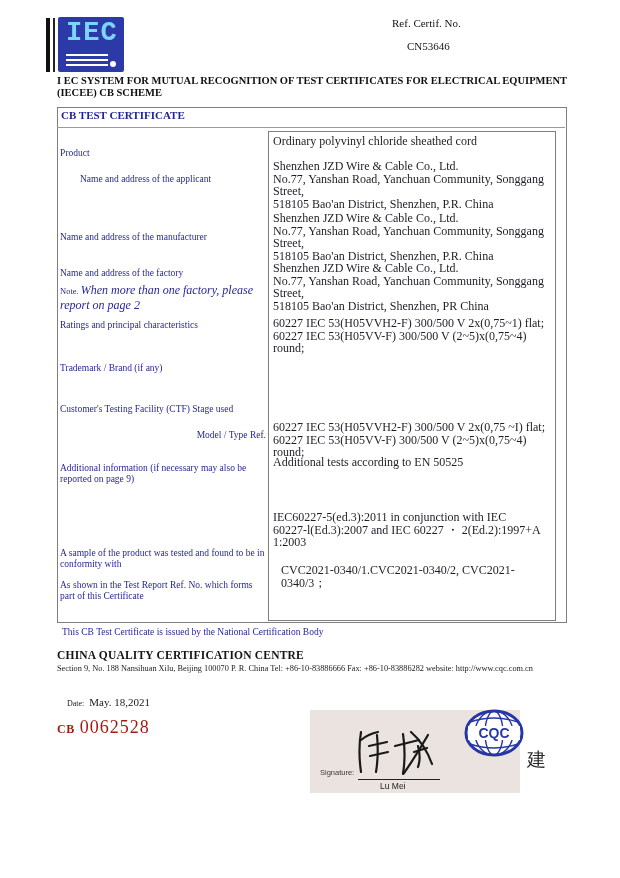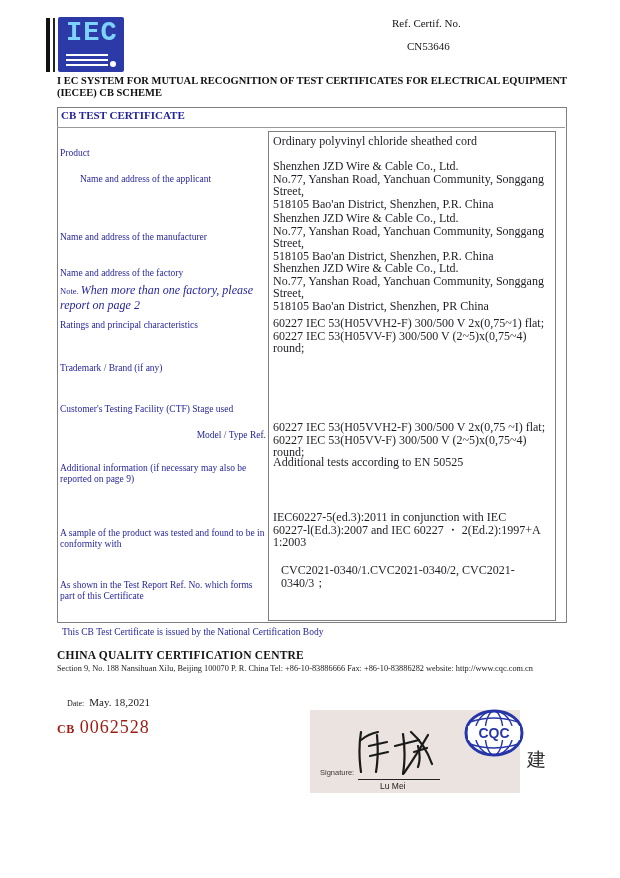--- a/index.html
+++ b/index.html
@@ -81,21 +81,21 @@
   <div class="lbl" style="top:148px;">Product</div>
   <div class="lbl" style="top:174px;margin-left:20px;">Name and address of the applicant</div>
   <div class="lbl" style="top:232px;">Name and address of the manufacturer</div>
   <div class="lbl" style="top:268px;">Name and address of the factory</div>
   <div class="note-line" style="top:283px;"><span>Note.</span> <span class="note-italic">When more than one factory, please report on page 2</span></div>
   <div class="lbl" style="top:320px;">Ratings and principal characteristics</div>
   <div class="lbl" style="top:363px;">Trademark / Brand (if any)</div>
   <div class="lbl" style="top:404px;">Customer's Testing Facility (CTF) Stage used</div>
   <div class="lbl" style="top:430px;text-align:right;">Model / Type Ref.</div>
   <div class="lbl" style="top:463px;">Additional information (if necessary may also be reported on page 9)</div>
-  <div class="lbl" style="top:528px;">A sample of the product was tested and found to be in conformity with</div>
+  <div class="lbl" style="top:548px;">A sample of the product was tested and found to be in conformity with</div>
   <div class="lbl" style="top:580px;">As shown in the Test Report Ref. No. which forms part of this Certificate</div>
 
   <div class="val" style="top:135px;">Ordinary polyvinyl chloride sheathed cord</div>
   <div class="val" style="top:160px;">Shenzhen JZD Wire &amp; Cable Co., Ltd.
 No.77, Yanshan Road, Yanchuan Community, Songgang Street,
 518105 Bao'an District, Shenzhen, P.R. China</div>
   <div class="val" style="top:212px;">Shenzhen JZD Wire &amp; Cable Co., Ltd.
 No.77, Yanshan Road, Yanchuan Community, Songgang Street,
 518105 Bao'an District, Shenzhen, P.R. China</div>
   <div class="val" style="top:262px;">Shenzhen JZD Wire &amp; Cable Co., Ltd.

